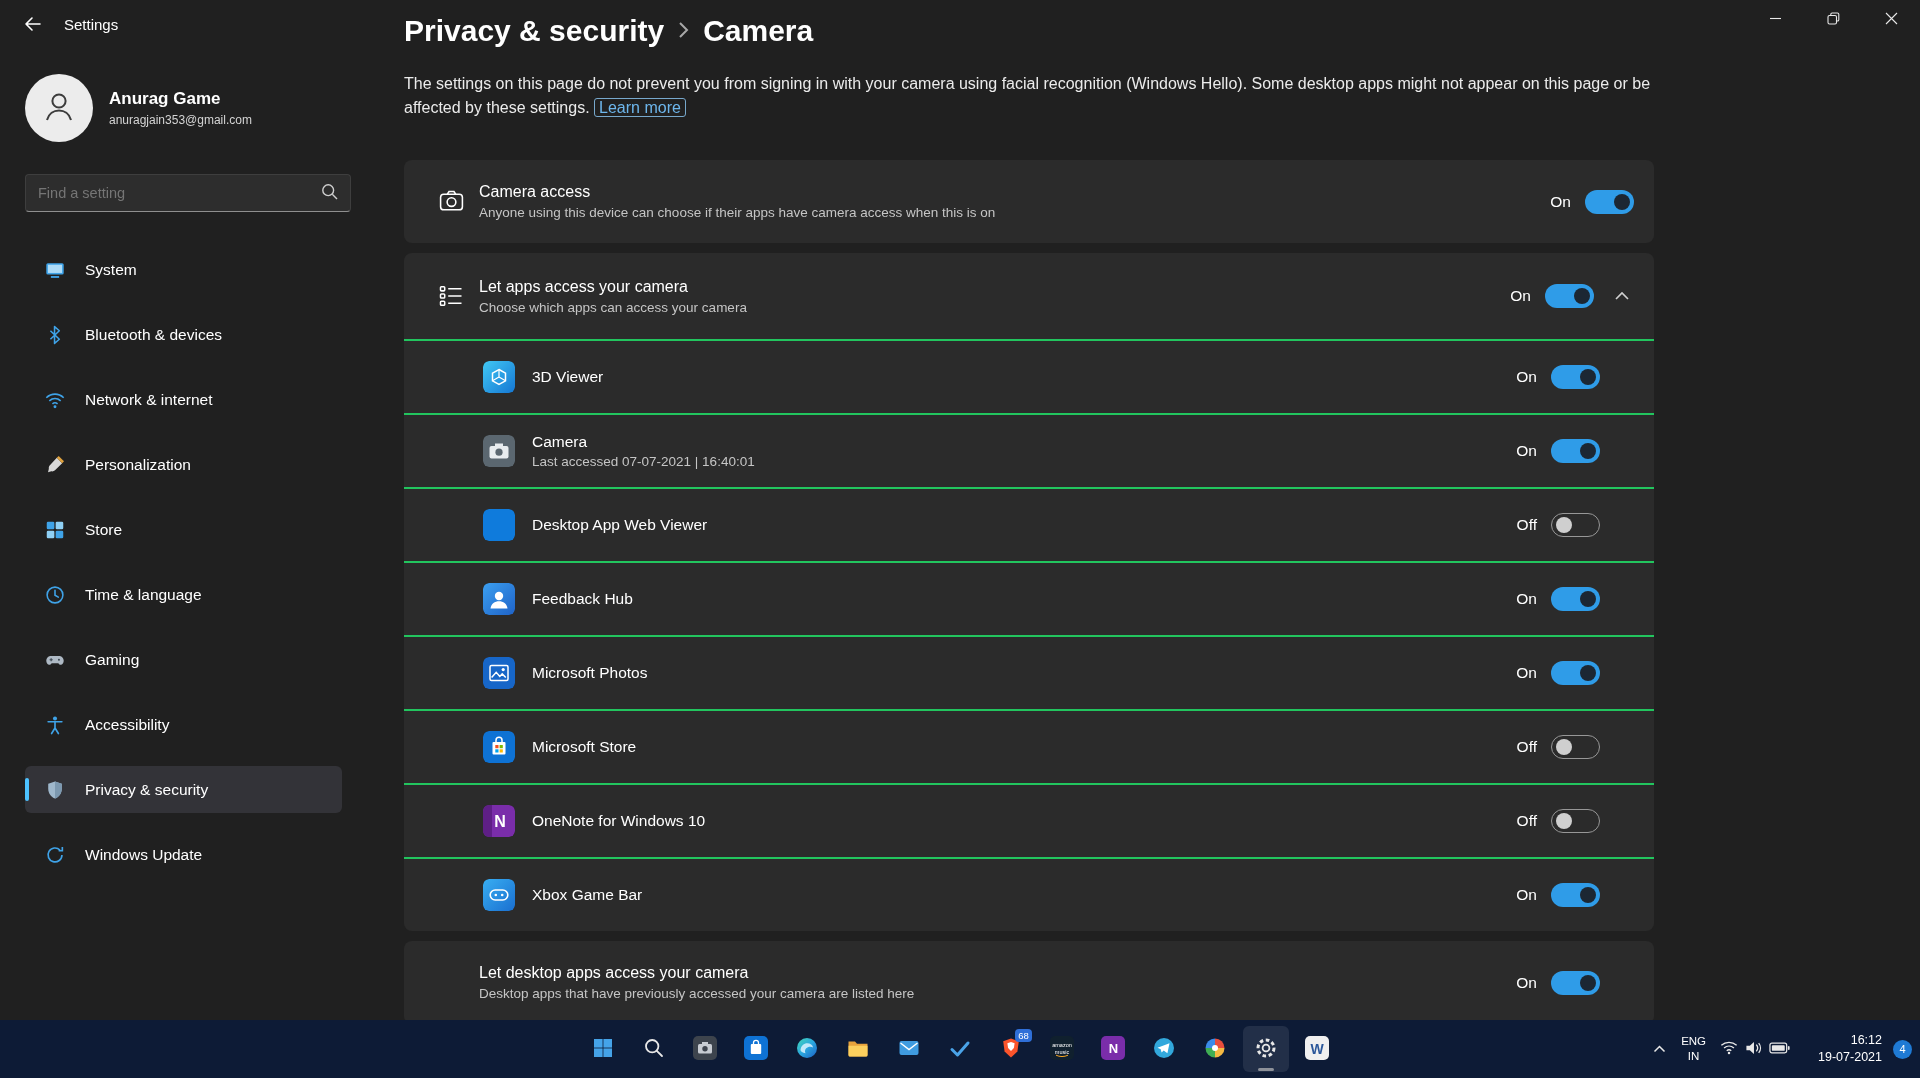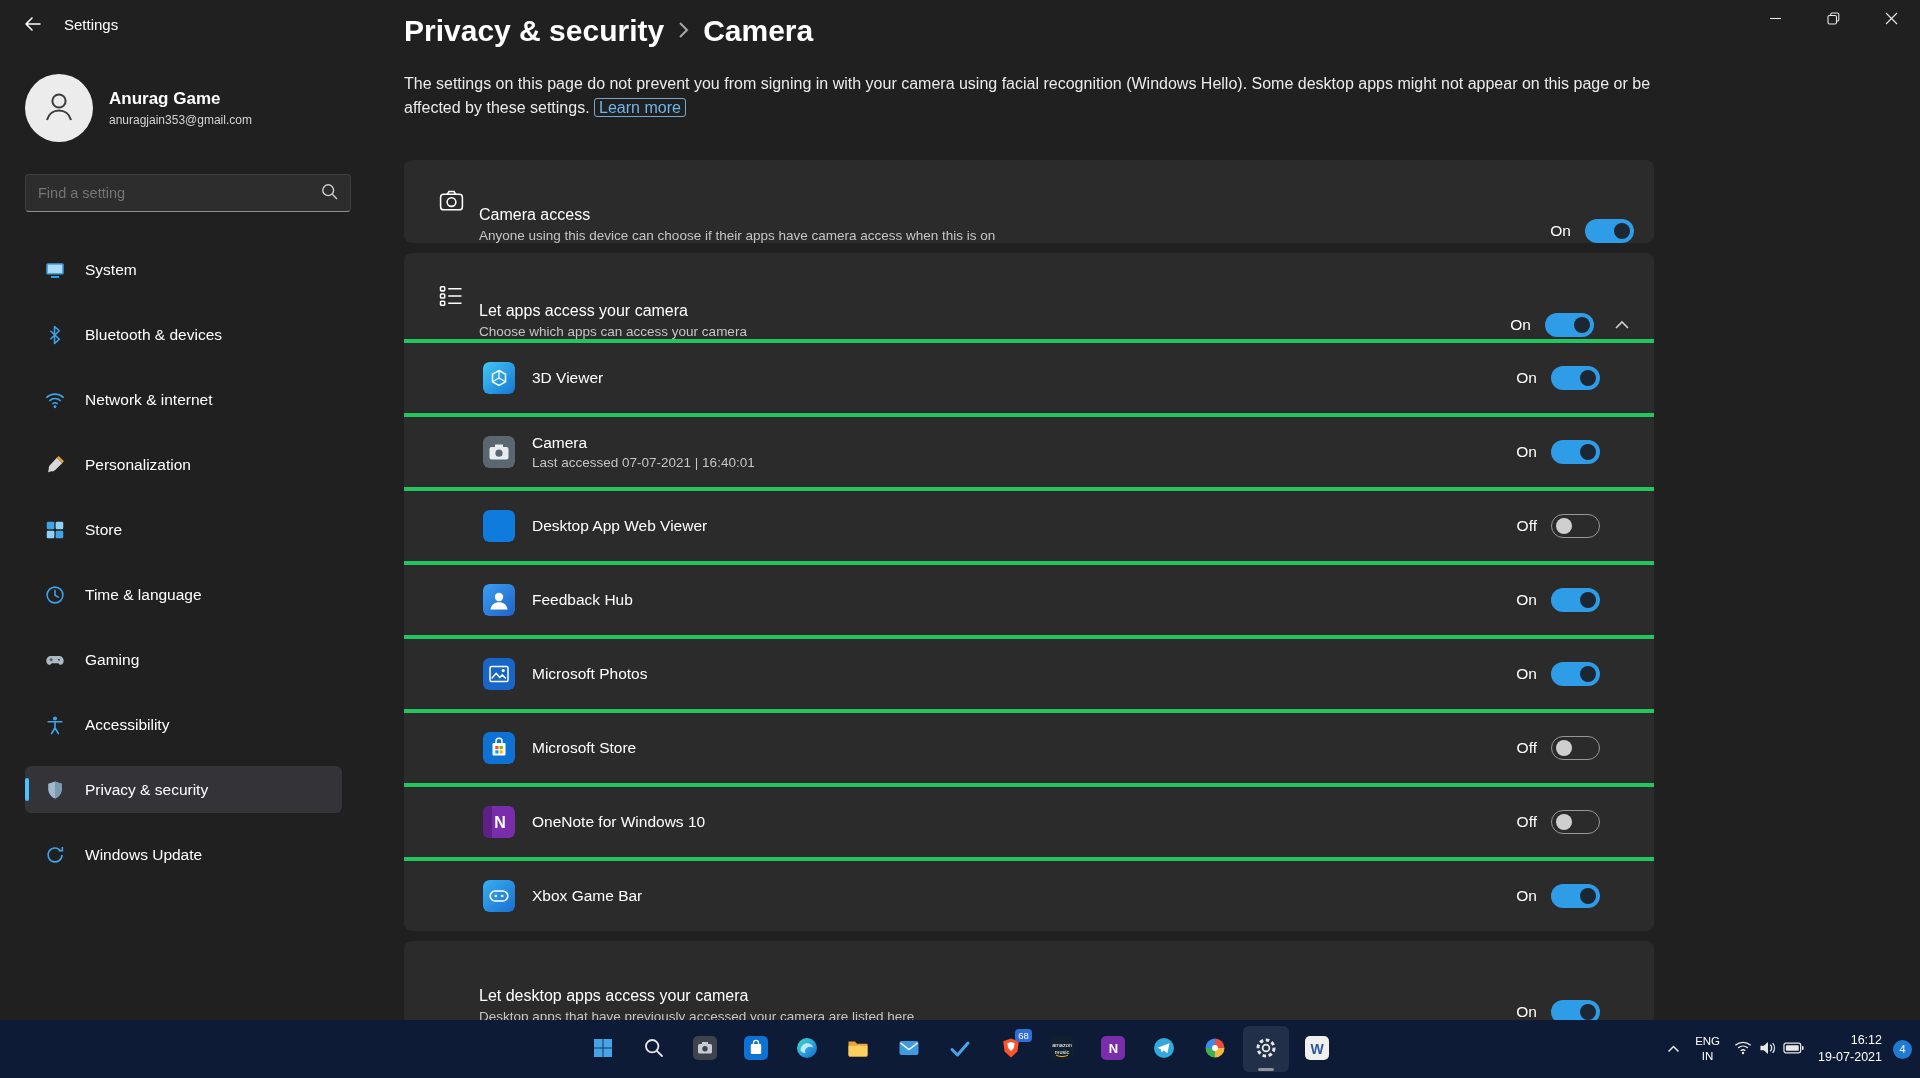--- a/index.html
+++ b/index.html
@@ -27,32 +27,32 @@
   .nav-item.selected::before { content:""; position:absolute; left:0; top:12px; width:3.5px; height:23px; border-radius:2px; background:#4cc2ff; }
   .nav-icon { width:24px; height:24px; display:flex; align-items:center; justify-content:center; flex:none; }
 
   
   main { position:absolute; left:404px; top:0; width:1250px; height:1020px; }
   .breadcrumb { display:flex; align-items:center; gap:13px; margin-top:14px; font-size:30px; font-weight:600; }
   .crumb-parent { cursor:pointer; }
   .desc { margin-top:24px; font-size:16px; line-height:1.5; color:#ebebeb; }
   .learn-more { color:#6db6ec; border:1.5px solid #77a8cc; border-radius:3px; padding:0 4px; cursor:pointer; white-space:nowrap; }
 
-  .card { background:#2b2b2b; border-radius:8px; position:relative; display:flex; align-items:flex-end; }
+  .card { background:#2b2b2b; border-radius:8px; position:relative; display:flex; align-items:center; }
   .card1 { margin-top:40px; height:83px; padding-left:75px; padding-right:20px; }
   .lead-icon { position:absolute; left:26px; top:0; bottom:0; width:42px; display:flex; align-items:center; justify-content:center; }
   .card-text { flex:1; display:flex; flex-direction:column; gap:4px; min-width:0; }
   .card-title { font-size:16px; }
   .card-sub { font-size:13.5px; color:#c5c5c5; }
   .row-end { display:flex; align-items:center; gap:14px; flex:none; }
   .state-label { font-size:15.5px; }
 
   .group { margin-top:10px; background:#2b2b2b; border-radius:8px; overflow:hidden; }
-  .group-header { height:86px; display:flex; align-items:flex-end; position:relative; padding-left:75px; padding-right:18px; }
-  .app-row { height:74px; display:flex; align-items:center; border-top:4px solid #22c55e; padding-left:128px; padding-right:54px; position:relative; }
+  .group-header { height:86px; display:flex; align-items:center; position:relative; padding-left:75px; padding-right:18px; }
+  .app-row { height:74px; display:flex; align-items:center; border-top:2px solid #22c55e; padding-left:128px; padding-right:54px; position:relative; }
   .app-icon { position:absolute; left:79px; top:50%; transform:translateY(-50%); width:32px; height:32px; border-radius:6px; overflow:hidden; display:flex; align-items:center; justify-content:center; }
   .app-text { flex:1; display:flex; flex-direction:column; gap:3px; }
   .app-name { font-size:15.5px; }
   .app-detail { font-size:13.5px; color:#c5c5c5; }
 
   .desktop-card { margin-top:10px; height:83px; padding-left:75px; padding-right:54px; }
 
   
   .toggle { width:49px; height:24px; border-radius:13px; position:relative; cursor:pointer; flex:none; }
   .toggle[data-state="On"] { background:#2f9ce8; }
@@ -65,21 +65,21 @@
   .taskbar { position:absolute; left:0; bottom:0; width:1920px; height:58px; background:#0d1b36; }
   .tb-center { position:absolute; left:50%; top:0; height:100%; transform:translateX(-50%); display:flex; align-items:center; gap:5px; }
   .tb-btn { width:46px; height:46px; border-radius:6px; display:flex; align-items:center; justify-content:center; position:relative; background:transparent; border:none; cursor:pointer; }
   .tb-btn.active { background:rgba(255,255,255,0.09); }
   .tb-btn.active::after { content:""; position:absolute; bottom:1px; left:50%; transform:translateX(-50%); width:16px; height:3px; border-radius:2px; background:#8d9199; }
   .tb-badge { position:absolute; top:3px; right:2px; background:#2f6fd8; color:#fff; font-size:9.5px; line-height:13px; min-width:17px; text-align:center; border-radius:4px; padding:0 2px; }
   .tray { position:absolute; right:8px; top:0; height:100%; display:flex; align-items:center; gap:2px; }
   .tray-btn { background:transparent; border:none; color:#fff; cursor:pointer; border-radius:5px; display:flex; align-items:center; justify-content:center; padding:6px; }
   .tray-lang { font-size:11.5px; line-height:1.3; text-align:center; font-family:inherit; }
   .tray-status { gap:7px; }
-  .tray-clock { font-size:12.5px; line-height:1.35; text-align:right; font-family:inherit; flex-direction:column; align-items:flex-end; }
+  .tray-clock { font-size:12.5px; line-height:1.35; text-align:right; font-family:inherit; flex-direction:column; align-items:flex-end;margin-left:14px; }
   .tray-badge { width:19px; height:19px; border-radius:50%; background:#1f7ad4; color:#fff; font-size:11px; display:flex; align-items:center; justify-content:center; border:none; cursor:pointer; margin-left:3px; }
 </style>
 </head>
 <body>
 
 <div class="titlebar">
   <button class="back-btn">
     <span>
       <svg width="19" height="18" viewBox="0 0 19 18">
           <path d="M9 3L3 9l6 6M3 9h14" stroke="#fff" stroke-width="1.6" fill="none" stroke-linecap="round" stroke-linejoin="round"></path>

